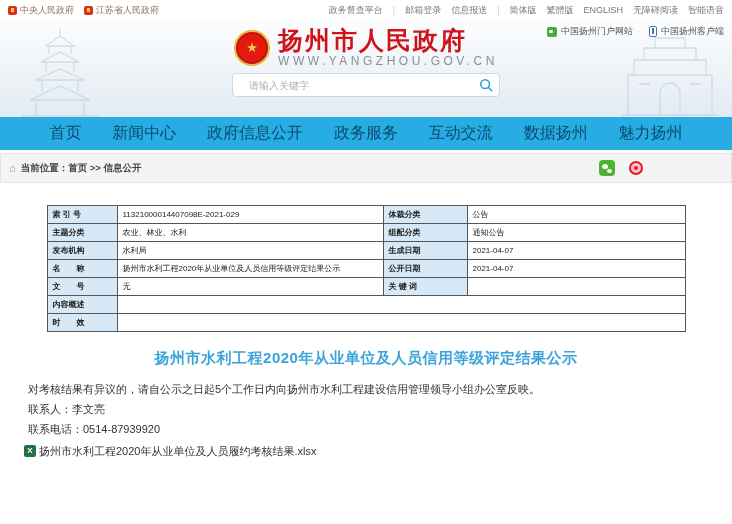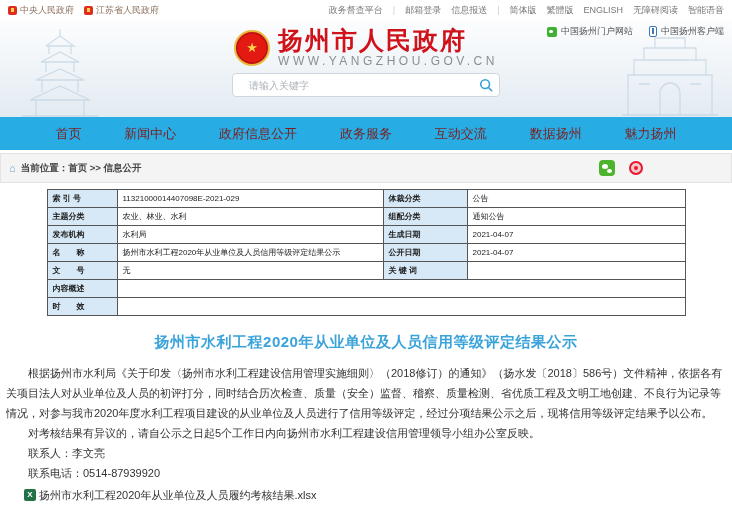--- a/index.html
+++ b/index.html
@@ -32,36 +32,36 @@
   .site-name { font-size:25px; font-weight:bold; color:#d0121b; letter-spacing:2px; line-height:1.05; }
   .site-url { font-size:12px; color:#8a8f94; letter-spacing:3.5px; margin-top:1px; }
   .search-row { display:flex; justify-content:center; margin-top:5px; }
   .search-box { width:268px; height:24px; background:#fff; border:1px solid #cfd6dc; border-radius:4px; display:flex; align-items:center; padding:0 6px 0 16px; }
   .search-box input { flex:1; border:none; outline:none; font-size:10px; color:#333; background:transparent; font-family:inherit; }
   .search-box input::placeholder { color:#aab2b9; }
   .mag { width:14px; height:14px; cursor:pointer; flex:none; }
 
   
   .nav { height:33px; background:#27ade4; display:flex; align-items:center; justify-content:space-around; padding:0 34px; }
-  .nav-item { color:#7f1d1d; font-size:13px; cursor:pointer; white-space:nowrap; }
+  .nav-item { color:#0c4a6e; font-size:16px; cursor:pointer; white-space:nowrap; }
 
   
   .crumbbar { height:30px; margin-top:3px; background:#f4f4f4; border:1px solid #e3e3e3; display:flex; align-items:center; justify-content:space-between; padding:0 10px 0 8px; }
   .crumb-left { display:flex; align-items:center; gap:5px; font-size:9.5px; font-weight:bold; color:#444; cursor:pointer; }
   .home-ico { color:#7ba7c9; font-size:11px; line-height:1; }
   .share { display:flex; gap:14px; align-items:center; margin-right:78px; }
   .wechat-share { width:16px; height:16px; border-radius:4px; background:#4db22e; position:relative; cursor:pointer; }
   .wechat-share::before { content:""; position:absolute; left:3px; top:4px; width:6px; height:5px; border-radius:50%; background:#fff; }
   .wechat-share::after { content:""; position:absolute; right:3px; bottom:3px; width:5px; height:4px; border-radius:50%; background:#fff; }
   .weibo-share { width:14px; height:14px; border-radius:50%; background:#f6c7c9; border:2px solid #e6162d; position:relative; cursor:pointer; }
   .weibo-share::after { content:""; position:absolute; left:3px; top:3px; width:4px; height:4px; border-radius:50%; background:#e6162d; }
 
   
   .content { padding:0 6px; }
-  table.meta { width:618px; margin:6px auto 0; border-collapse:collapse; table-layout:fixed; font-size:8px; }
+  table.meta { width:618px; margin:22px auto 0; border-collapse:collapse; table-layout:fixed; font-size:8px; }
   table.meta td { border:1px solid #555; height:18px; padding:1px 5px; overflow:hidden; white-space:nowrap; color:#222; }
   td.lbl { background:#d7e9f6; font-weight:bold; width:70px; }
   td.lbl2 { background:#d7e9f6; font-weight:bold; width:84px; }
   td.val1 { width:266px; }
   td.val2 { width:218px; }
 
   
   .article-title { text-align:center; font-size:15px; font-weight:bold; color:#3aa3da; margin-top:17px; letter-spacing:.5px; }
   .body-text { margin-top:11px; font-size:11px; color:#333; line-height:20px; }
   .para { text-indent:2em; }
@@ -203,21 +203,20 @@
         </tr>
         <tr>
           <td class="lbl">时　　效</td>
           <td colspan="3"></td>
         </tr>
       </tbody>
     </table>
 
     <h1 class="article-title">扬州市水利工程2020年从业单位及人员信用等级评定结果公示</h1>
     <div class="body-text">
-      <p class="para">根据扬州市水利局《关于印发〈扬州市水利工程建设信用管理实施细则〉（2018修订）的通知》（扬水发〔2018〕586号）文件精神，依据各有关项目法人对从业单位及人员的初评打分，同时结合历次检查、质量（安全）监督、稽察、质量检测、省优质工程及文明工地创建、不良行为记录等情况，对参与我市2020年度水利工程项目建设的从业单位及人员进行了信用等级评定，经过分项结果公示之后，现将信用等级评定结果予以公布。</p>
       <p class="para">对考核结果有异议的，请自公示之日起5个工作日内向扬州市水利工程建设信用管理领导小组办公室反映。</p>
       <p class="contact-line">联系人：李文亮</p>
       <p class="contact-line">联系电话：0514-87939920</p>
       <div class="attachment">
         <span class="xlsx-ico">X</span>
         <a>扬州市水利工程2020年从业单位及人员履约考核结果.xlsx</a>
       </div>
     </div>
   </div>
 

